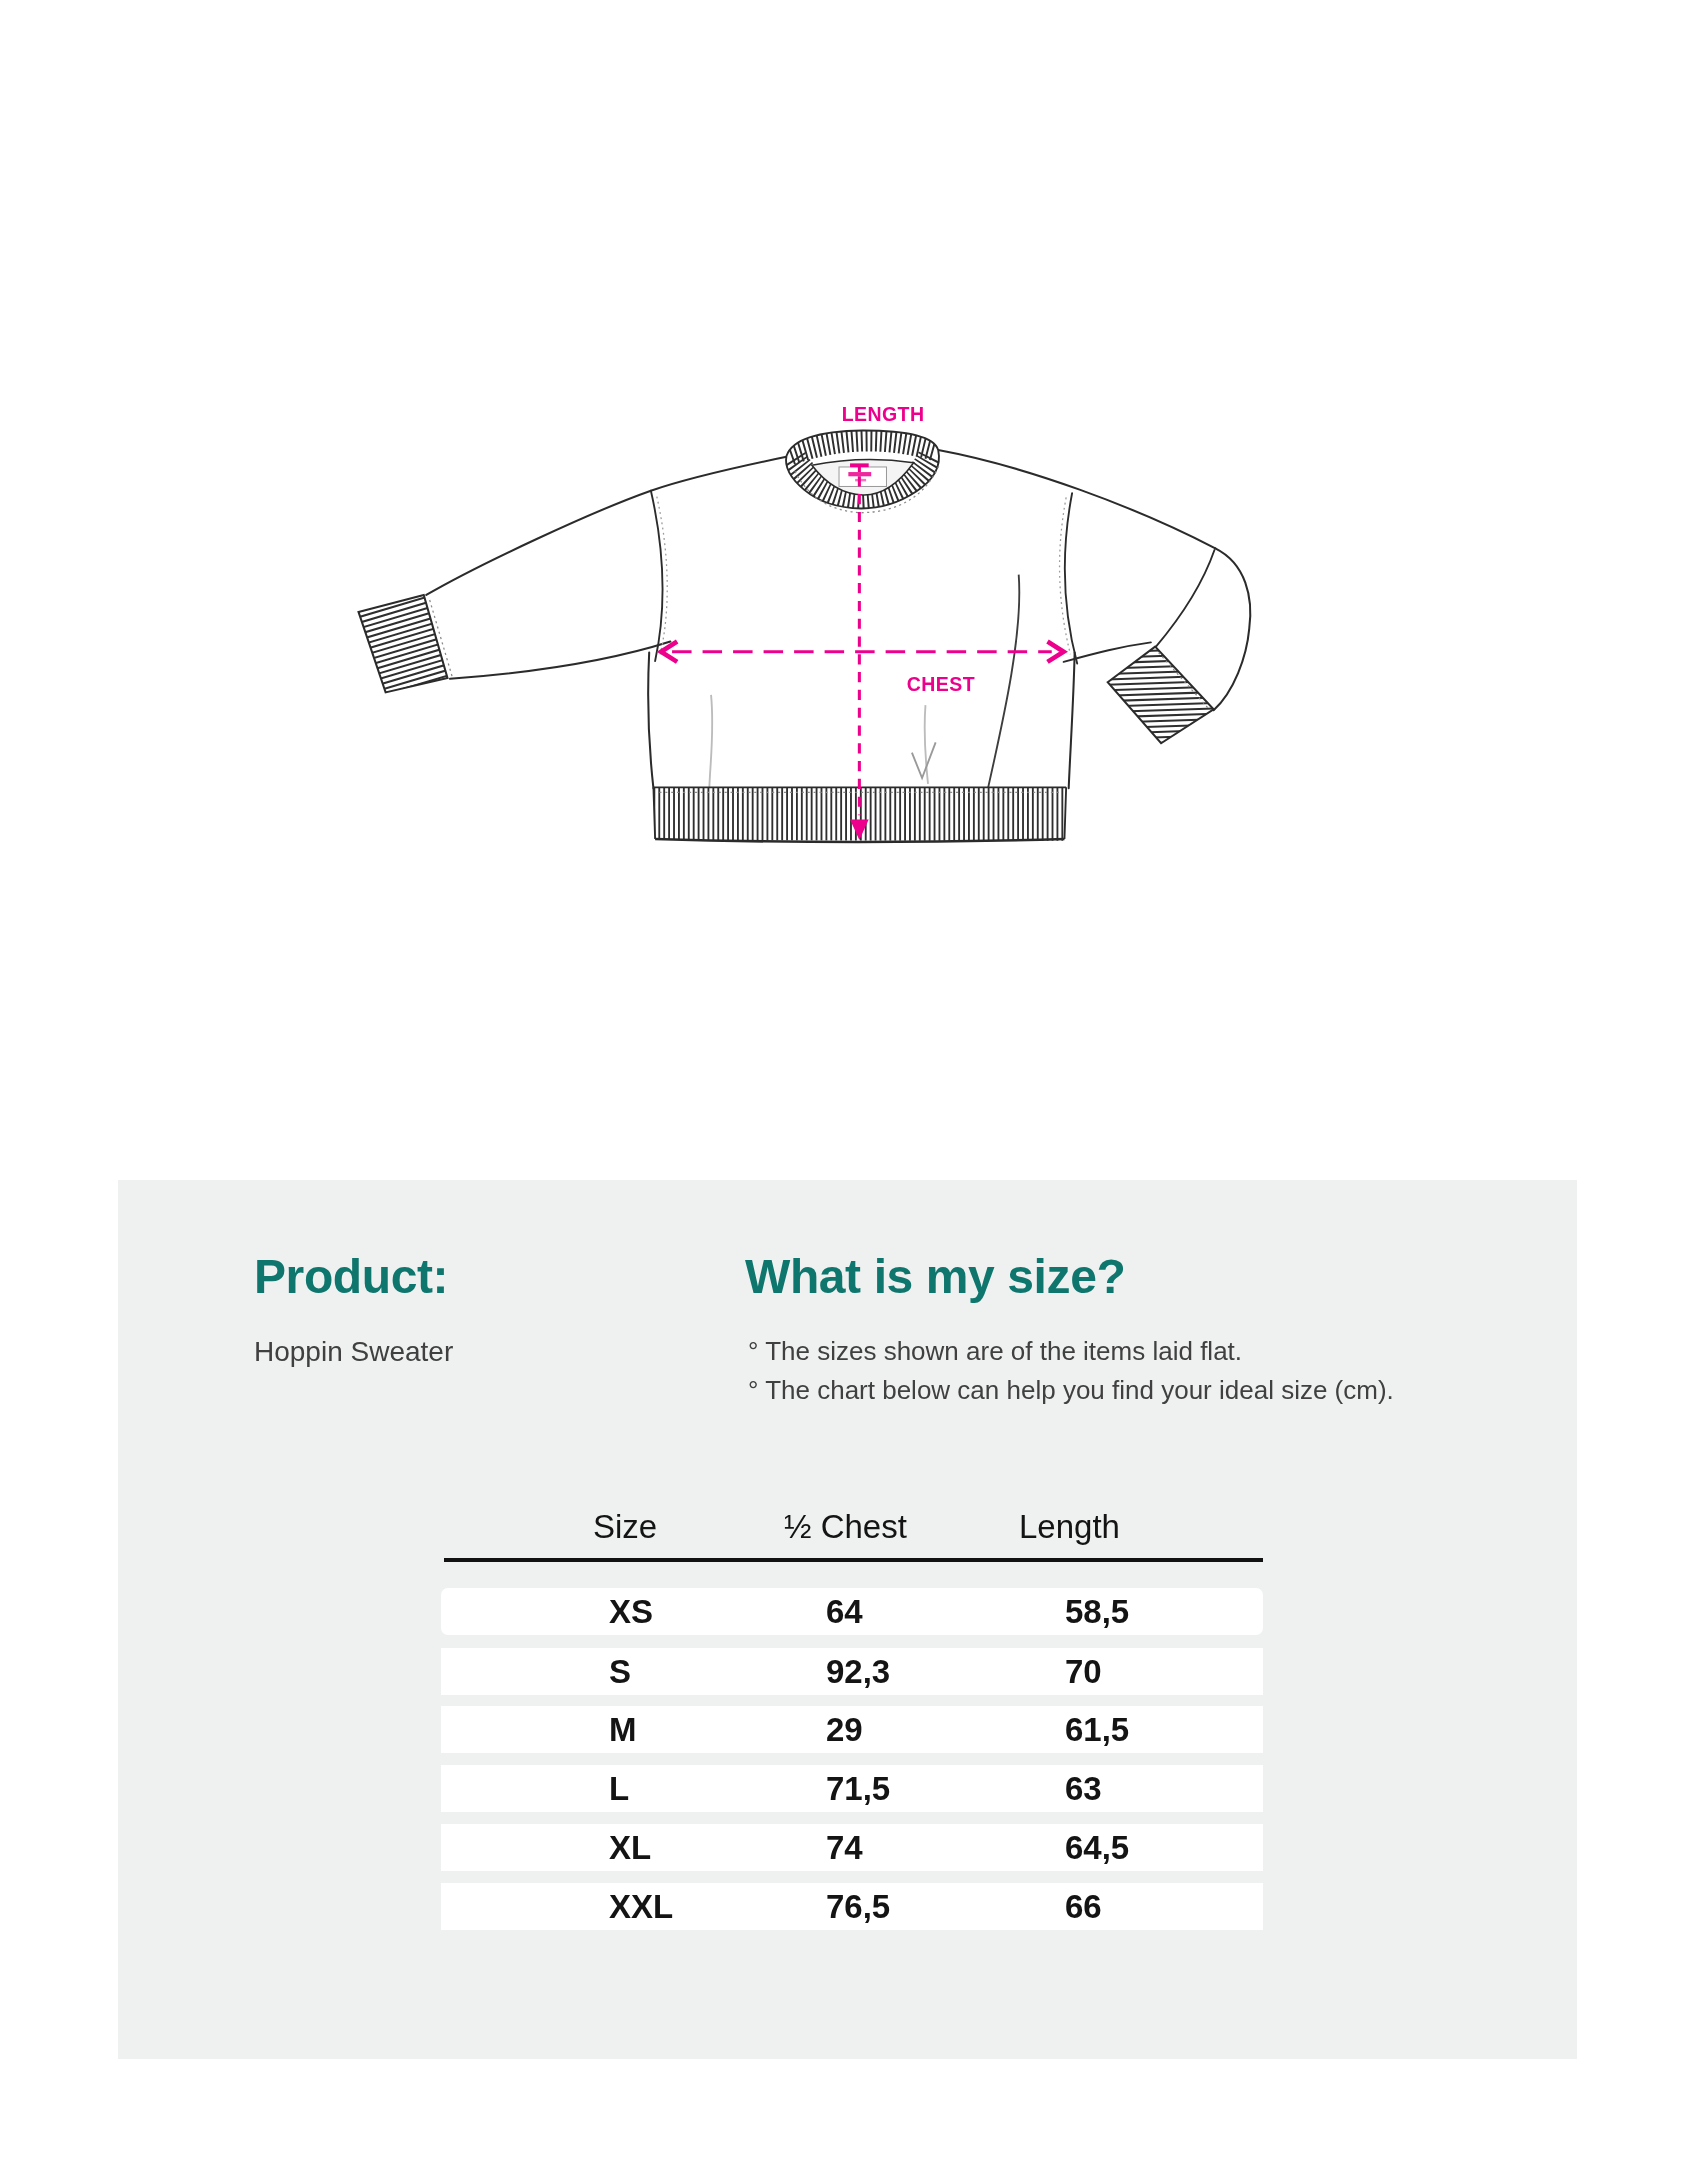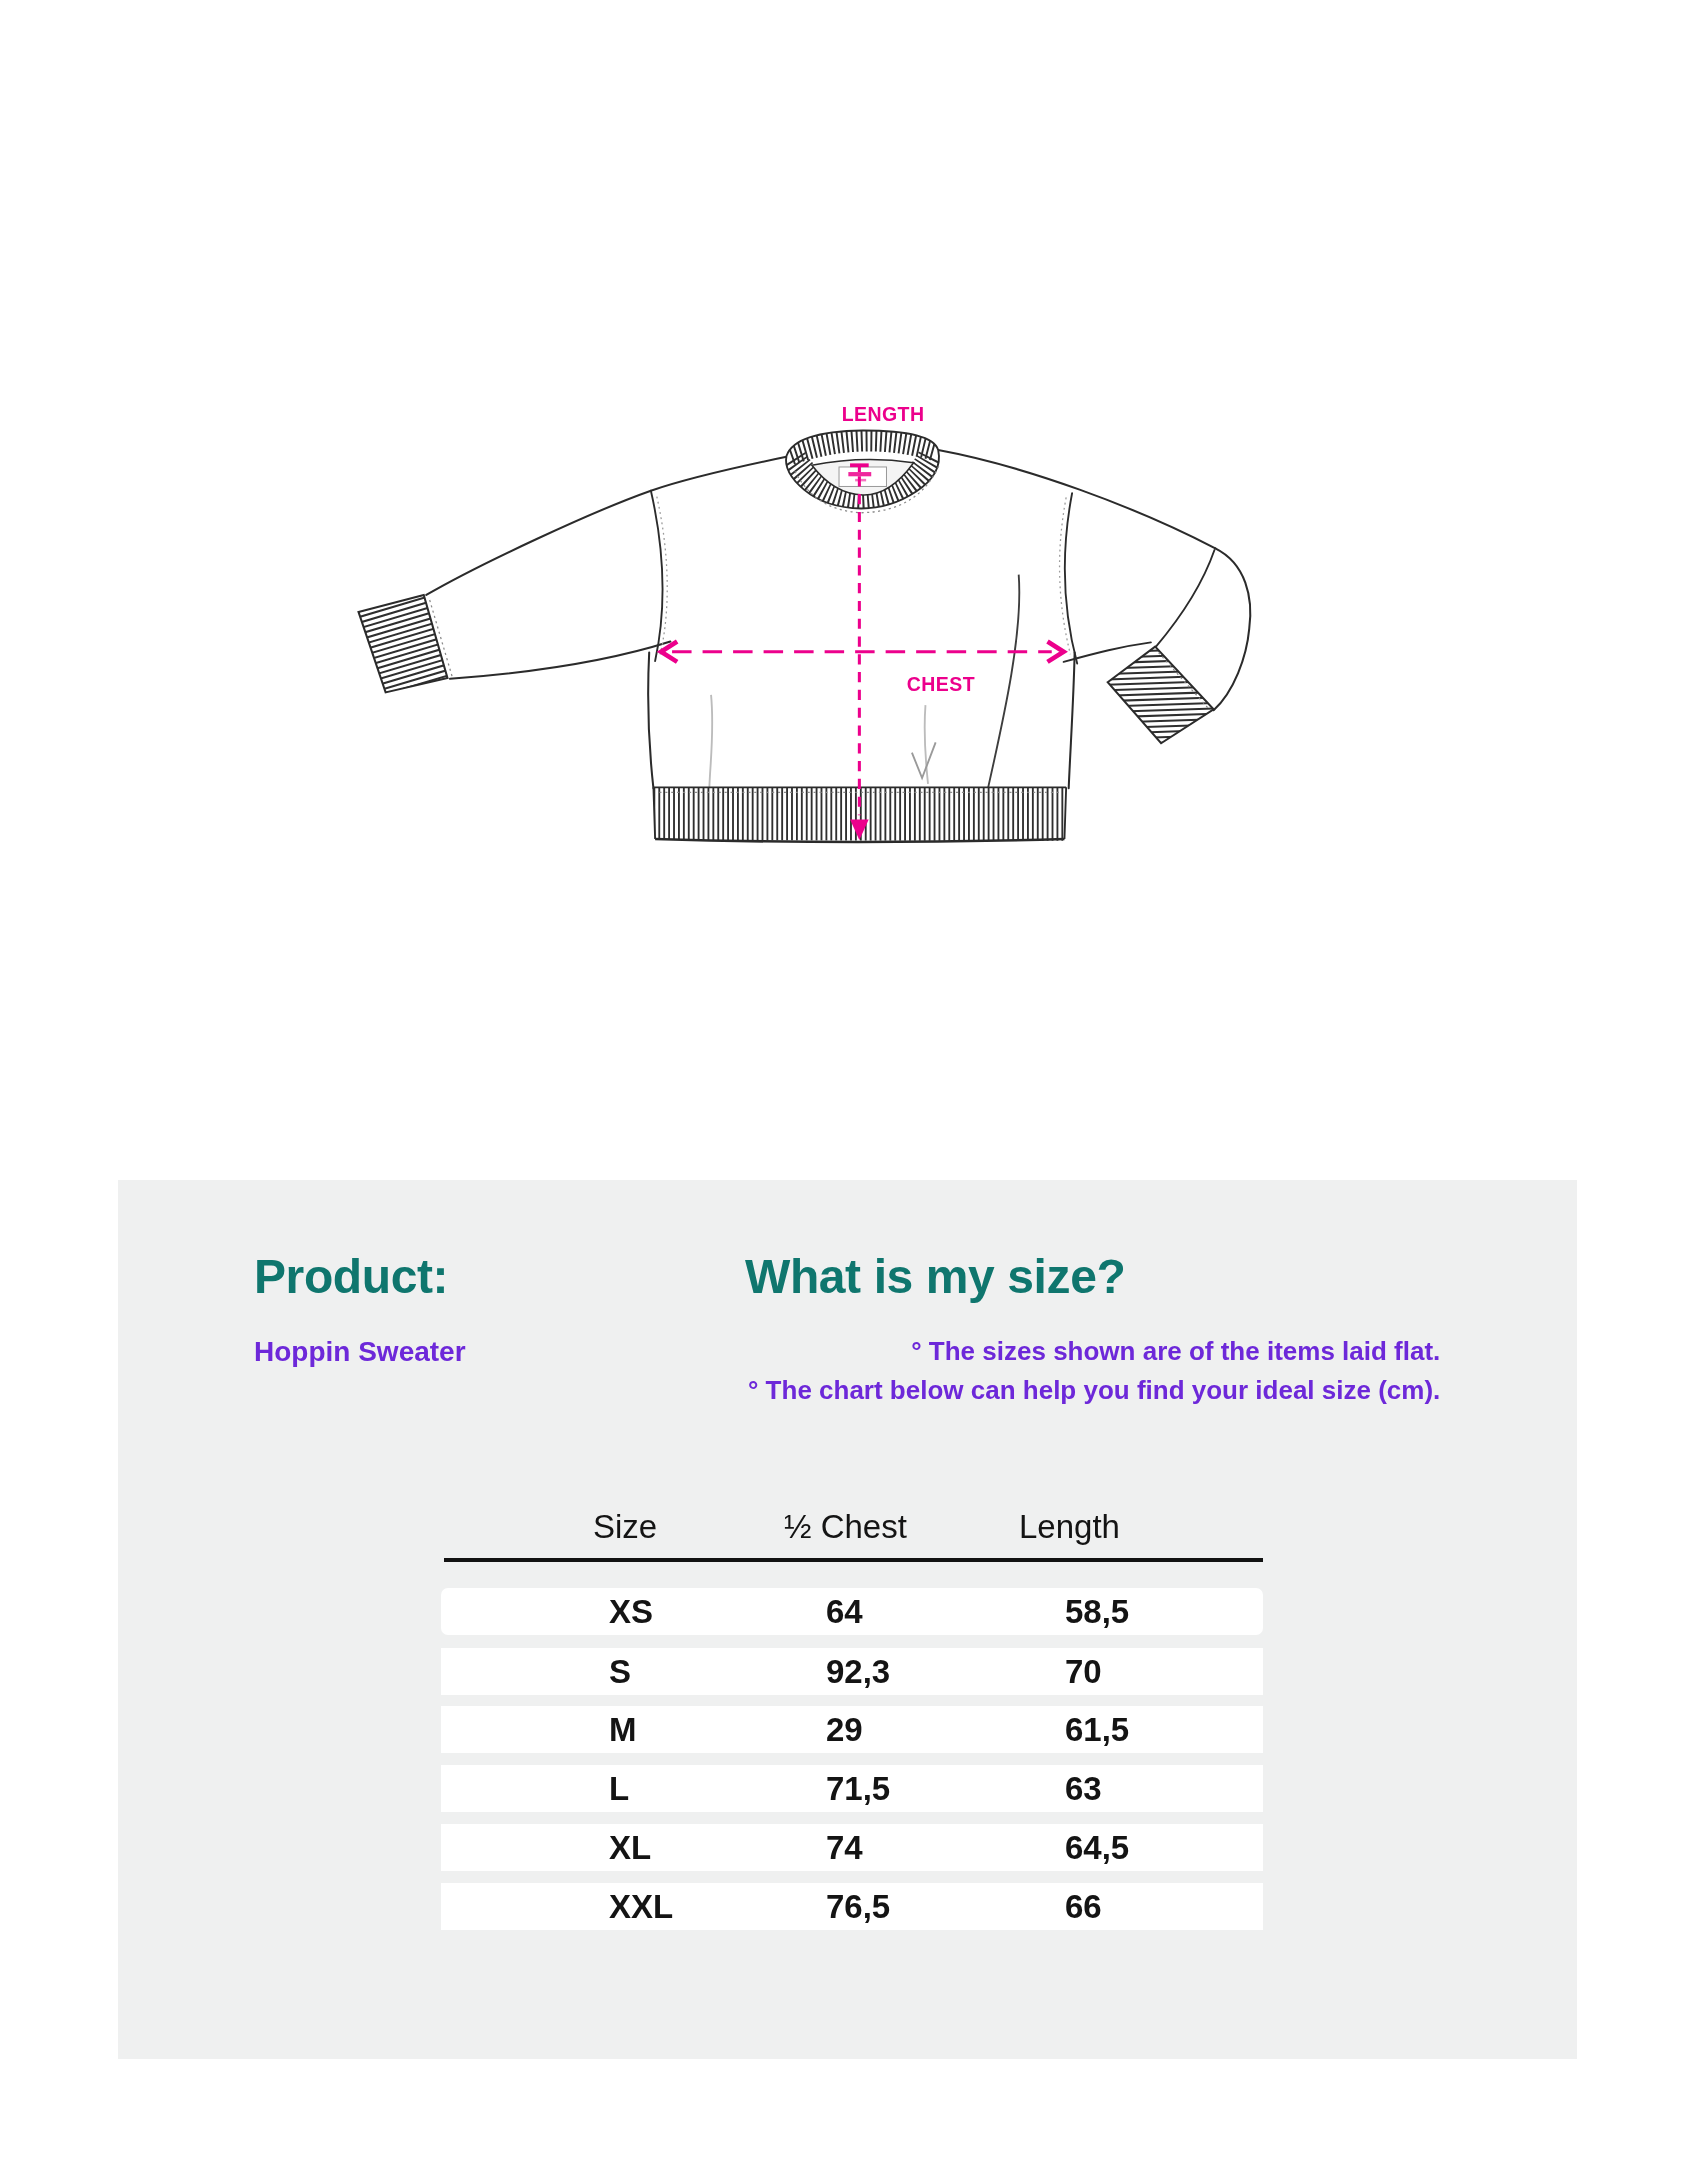--- a/index.html
+++ b/index.html
@@ -10,23 +10,23 @@
     -webkit-font-smoothing:antialiased;
   }
   .abs{position:absolute;}
   
   #diagram-svg{position:absolute;left:0;top:0;width:1695px;height:2173px;}
   
   .panel{left:118px;top:1180px;width:1459px;height:879px;background:#eff0f0;}
   .h-bold{font-weight:700;color:#0f766e;font-size:48px;line-height:49px;letter-spacing:-0.4px;}
   .product-heading{left:254px;top:1252px;}
   .size-heading{left:745px;top:1252px;}
-  .light-text{font-weight:700;color:#6d28d9;}
+  .light-text{font-weight:400;color:#404040;}
   .product-name{left:254px;top:1337px;font-size:28px;line-height:30.5px;}
-  .notes{left:748px;top:1332px;font-size:26px;line-height:39px;white-space:pre-line;text-align:right;}
+  .notes{left:748px;top:1332px;font-size:26px;line-height:39px;white-space:pre-line;}
   
   .th{font-weight:400;color:#141414;font-size:33px;line-height:34px;top:1510px;}
   .th-size{left:593px;}
   .th-chest{left:784px;}
   .th-length{left:1019px;}
   .rule{left:444px;top:1558px;width:819px;height:4.2px;background:#121212;}
   .row{left:441px;width:822px;height:47px;background:#ffffff;}
   .row span{position:absolute;line-height:47px;font-size:33px;font-weight:700;color:#141414;}
   .c-size{left:168px;}
   .c-chest{left:385px;}

